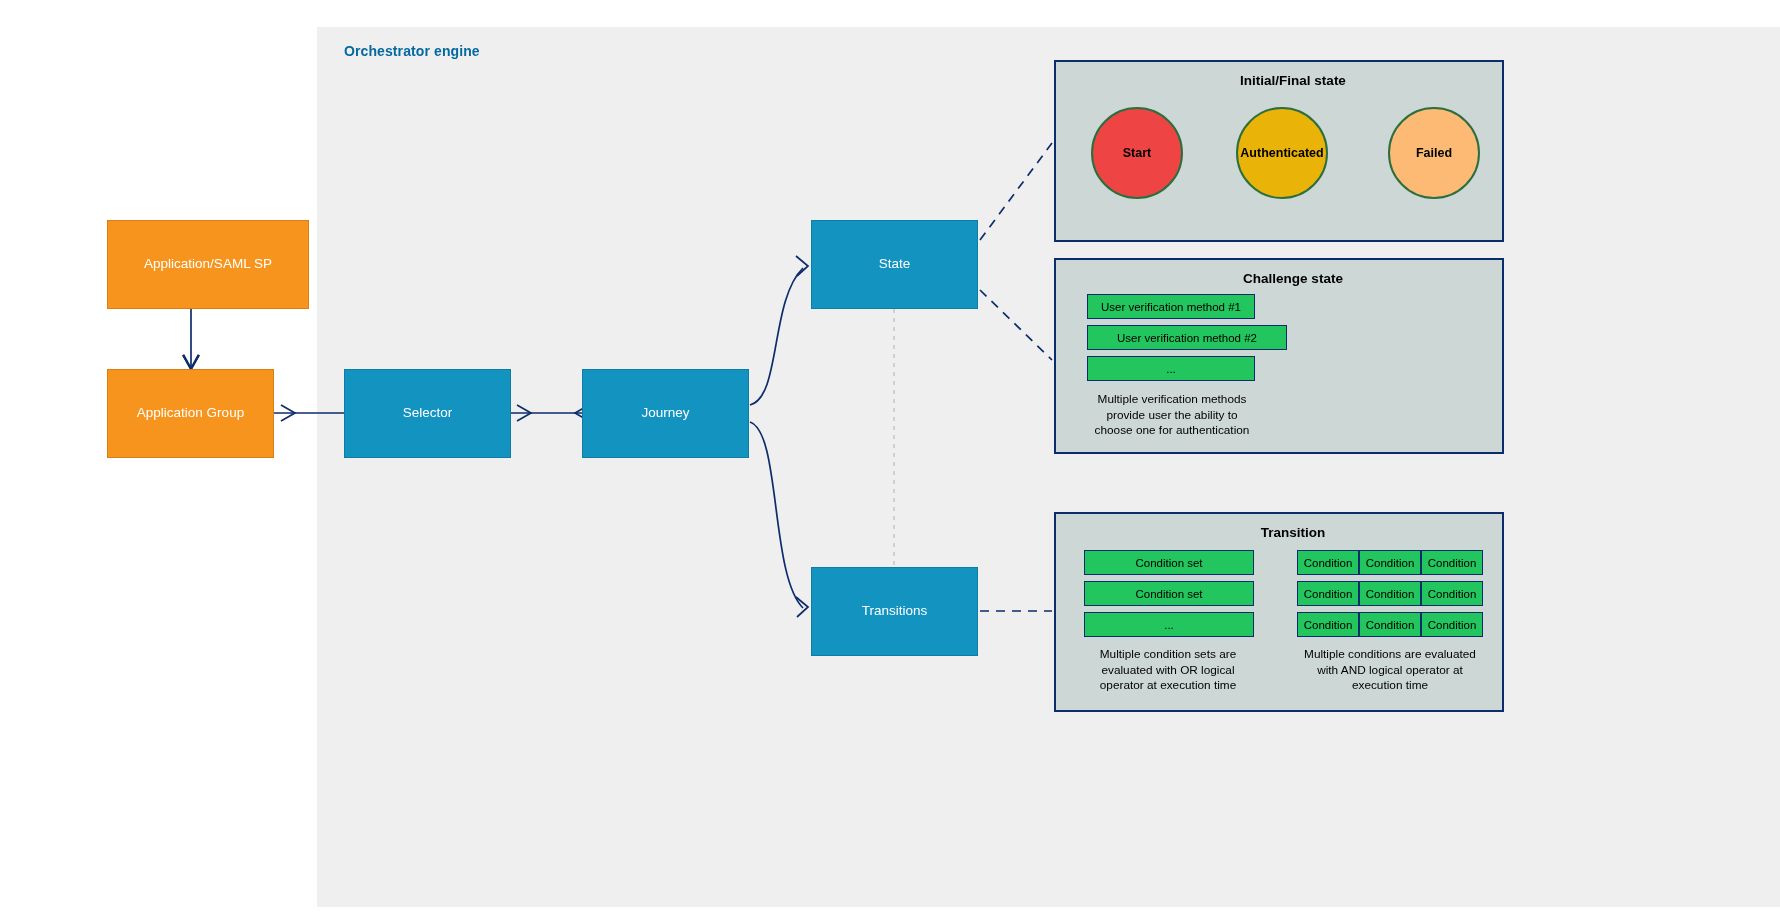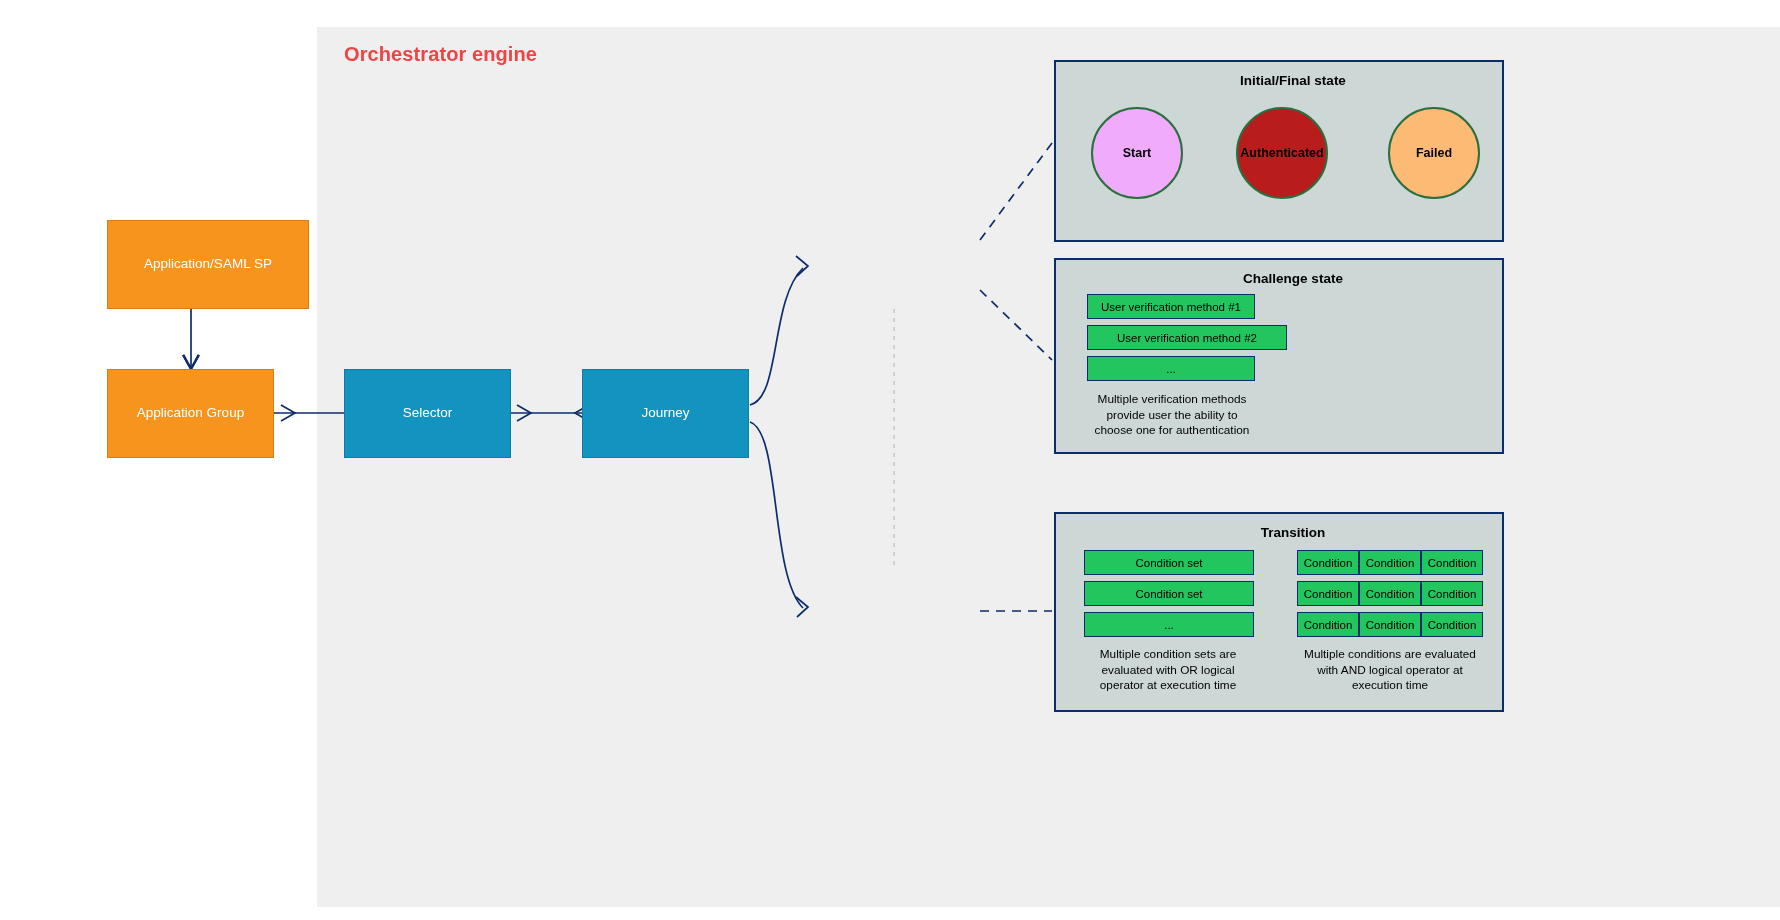--- a/index.html
+++ b/index.html
@@ -22,23 +22,23 @@
     left: 317px;
     top: 27px;
     width: 1463px;
     height: 880px;
     background: #efefef;
   }
   #engine-title {
     position: absolute;
     left: 344px;
     top: 43px;
-    font-size: 20px;
-    font-weight: bold;
-    color: #ef4444;
+    font-size: 14px;
+    font-weight: bold;
+    color: #0369a1;
     letter-spacing: 0.1px;
   }
   svg.edges {
     position: absolute;
     left: 0;
     top: 0;
     width: 1780px;
     height: 920px;
     overflow: visible;
   }
@@ -93,22 +93,22 @@
     box-sizing: border-box;
     border-radius: 50%;
     display: flex;
     align-items: center;
     justify-content: center;
     font-size: 12.5px;
     font-weight: bold;
     color: #000000;
     text-align: center;
   }
-  #circle-start { left: 1091px; top: 107px; width: 92px; height: 92px; background: #f0abfc; border: 2px solid #2b6f3f; }
-  #circle-auth  { left: 1236px; top: 107px; width: 92px; height: 92px; background: #b91c1c; border: 2px solid #2b6f3f; }
+  #circle-start { left: 1091px; top: 107px; width: 92px; height: 92px; background: #ef4444; border: 2px solid #2b6f3f; }
+  #circle-auth  { left: 1236px; top: 107px; width: 92px; height: 92px; background: #eab308; border: 2px solid #2b6f3f; }
   #circle-failed{ left: 1388px; top: 107px; width: 92px; height: 92px; background: #fdba74; border: 2px solid #2b6f3f; }
 
   .mini-box {
     position: absolute;
     box-sizing: border-box;
     background: #22c55e;
     border: 1.5px solid #0c2d6b;
     display: flex;
     align-items: center;
     justify-content: center;
@@ -183,20 +183,26 @@
   </div>
   <div class="node orange" id="app-group">
     <span>Application Group</span>
   </div>
   <div class="node blue" id="selector">
     <span>Selector</span>
   </div>
   <div class="node blue" id="journey">
     <span>Journey</span>
   </div>
+  <div class="node blue" id="state">
+    <span>State</span>
+  </div>
+  <div class="node blue" id="transitions">
+    <span>Transitions</span>
+  </div>
 
 
   <div class="group-box" id="initial-final-box">
     <div class="group-title" style="top: 11px;">Initial/Final state</div>
   </div>
   <div class="circle" id="circle-start">
     <span>Start</span>
   </div>
   <div class="circle" id="circle-auth">
     <span>Authenticated</span>

